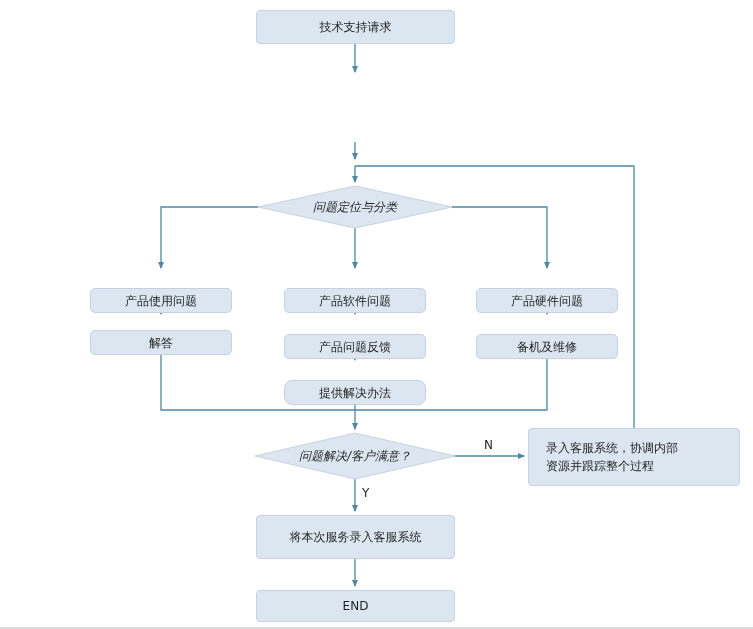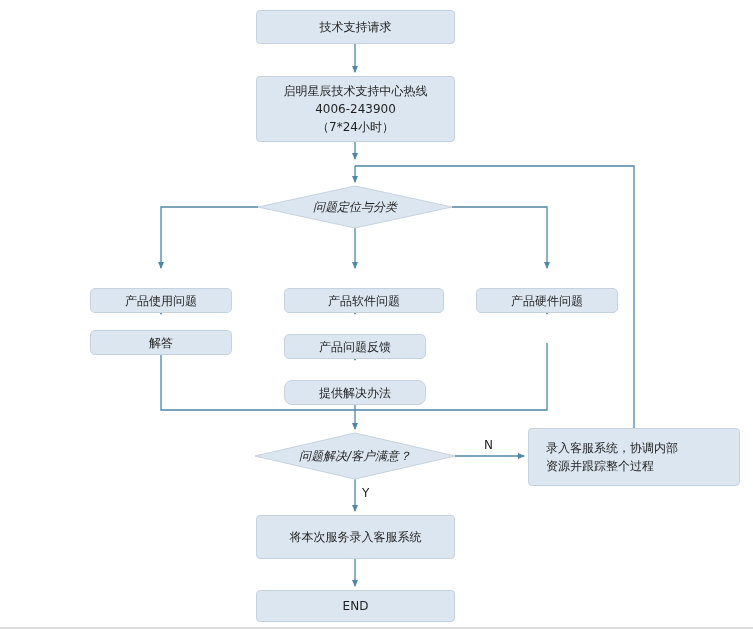--- a/index.html
+++ b/index.html
@@ -77,34 +77,30 @@
       <line x1="355" y1="479" x2="355" y2="511" marker-end="url(#arr)"></line>
       <line x1="355" y1="559" x2="355" y2="586" marker-end="url(#arr)"></line>
       <polyline points="634,428 634,166 355,166"></polyline>
       <polygon points="355,186 452,207 355,228 258,207" fill="#dce6f0" stroke="#c5d3e0" stroke-width="1"></polygon>
       <polygon points="355,433 455,456 355,479 255,456" fill="#dce6f0" stroke="#c5d3e0" stroke-width="1"></polygon>
     </g>
   </svg>
 
   <div class="node r10" style="left:256px; top:10px; width:199px; height:34px;">技术支持请求</div>
 
-  <div class="node r10 col" style="left:256px; top:76px; width:199px; height:66px;">
-    <span>启明星辰技术支持中心热线</span>
-    <span>4006-243900</span>
-    <span>（7*24小时）</span>
-  </div>
 
   <div class="diamond-label" style="left:258px; top:186px; width:194px; height:42px;">问题定位与分类</div>
 
   <div class="node r5" style="left:90px; top:272px; width:142px; height:25px;">产品使用问题</div>
-  <div class="node r5" style="left:284px; top:272px; width:160px; height:25px;">产品软件问题</div>
+  <div class="node r5" style="left:284px; top:272px; width:142px; height:25px;">产品软件问题</div>
   <div class="node r5" style="left:476px; top:272px; width:142px; height:25px;">产品硬件问题</div>
 
   <div class="node r5" style="left:90px; top:314px; width:142px; height:25px;">解答</div>
   <div class="node r5" style="left:284px; top:318px; width:142px; height:25px;">产品问题反馈</div>
+  <div class="node r5" style="left:476px; top:318px; width:142px; height:25px;">备机及维修</div>
 
   <div class="node r5" style="left:284px; top:364px; width:142px; height:25px;border-radius:8px;">提供解决办法</div>
 
   <div class="diamond-label" style="left:255px; top:433px; width:200px; height:46px;">问题解决/客户满意？</div>
 
   <div class="node r10 col left-text" style="left:528px; top:428px; width:212px; height:58px;">
     <span>录入客服系统，协调内部</span>
     <span>资源并跟踪整个过程</span>
   </div>
 

